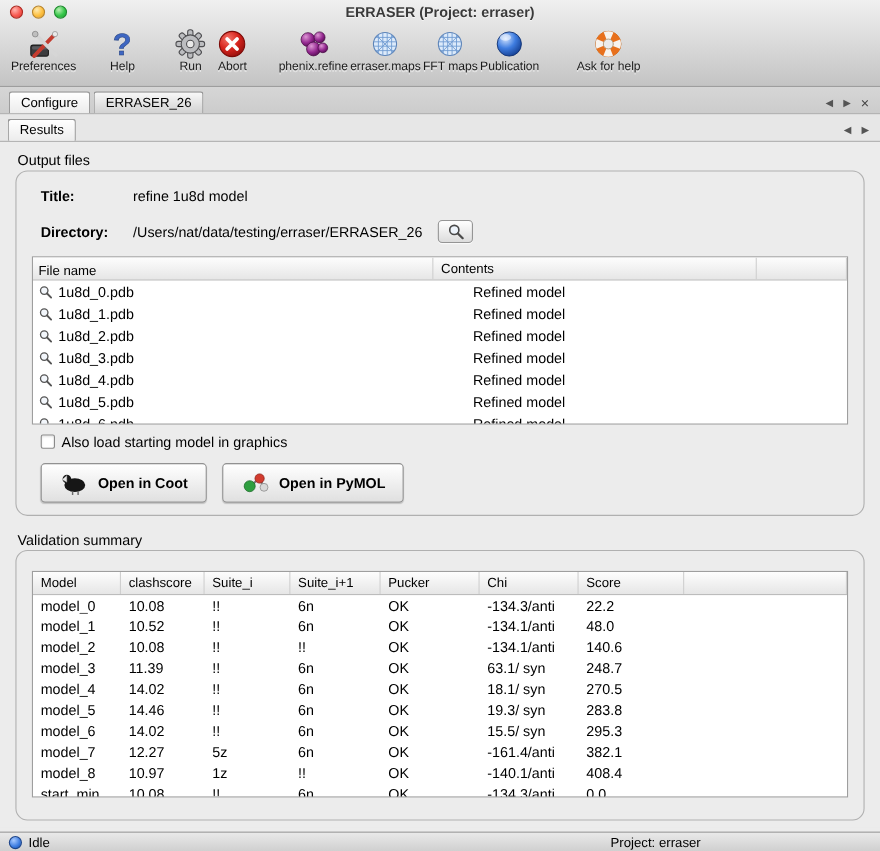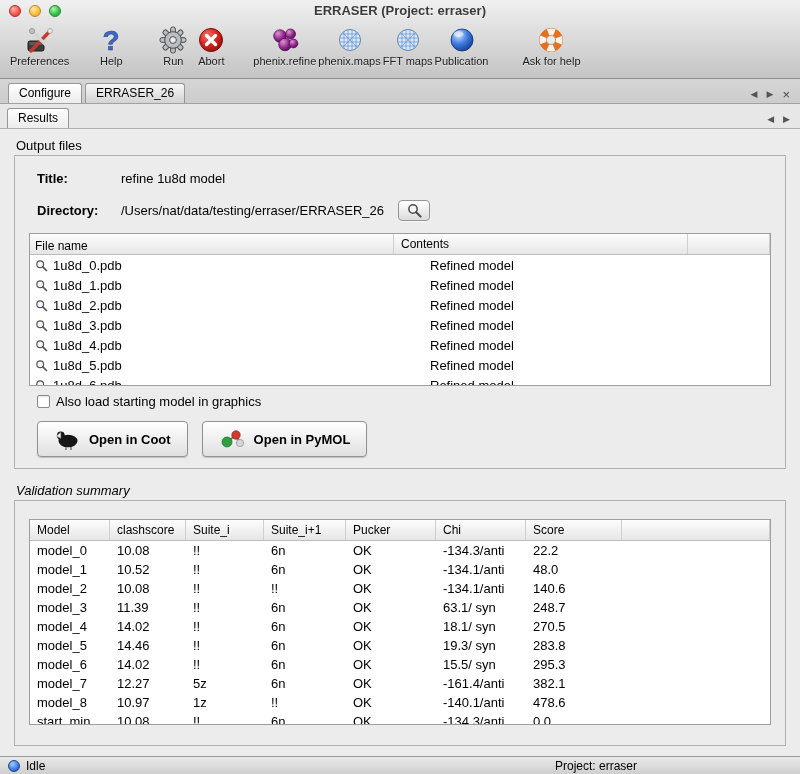--- a/index.html
+++ b/index.html
@@ -46,24 +46,24 @@
     margin-right: 3px; white-space: nowrap;
   }
   .tab.lite   { background: linear-gradient(#ffffff, #ececec); }
   .tab.active { background: linear-gradient(#f8f8f8, #d2d2d2); }
   .tab-nav { margin-left: auto; display: flex; align-items: center; gap: 9px;
              padding: 0 10px 4px 0; color: #555; font-size: 9px; }
   .tab-nav .x { font-size: 13px; line-height: 9px; color: #444; }
   
   .content { position: absolute; top: 130px; bottom: 22px; left: 0; right: 0; background: #ececec; }
   .group-label { margin: 8px 0 2px 16px; font-size: 13px; color: #000; }
-  .groupbox { margin: 0 14px; border: 1px solid #b0b0b0; border-radius: 0; background: #ececec; }
+  .groupbox { margin: 0 14px; border: 1px solid #b0b0b0; border-radius: 11px; background: #ececec; }
   .box-out { height: 314px; padding: 13px 14px 0 14px; }
   .box-val { height: 246px; padding: 18px 14px 0 14px; margin-top: 0; }
-  .vlabel { margin-top: 14px; font-style: italic; }
+  .vlabel { margin-top: 14px; }
   .form-row { display: flex; align-items: center; margin: 0 0 12px 8px; height: 18px; }
   .form-row.dir { height: 22px; }
   .form-label { width: 84px; font-weight: bold; }
   .mag-btn {
     width: 32px; height: 21px; margin-left: 14px;
     border: 1px solid #959595; border-radius: 4px;
     background: linear-gradient(#ffffff, #dcdcdc);
     display: flex; align-items: center; justify-content: center;
     box-shadow: 0 1px 0 rgba(255,255,255,.7);
   }
@@ -202,21 +202,21 @@
               </clipPath>
             </defs>
           <circle cx="15" cy="15" r="10.5" fill="#dceafa" stroke="#5d84b8"></circle>
           <g clip-path="url(#cMapA)" stroke="#6f9bd1" stroke-width="0.8" fill="none">
             <path d="M4 9 H26 M4 13 H26 M4 17 H26 M4 21 H26"></path>
             <path d="M9 4 V26 M13 4 V26 M17 4 V26 M21 4 V26"></path>
             <path d="M4 4 L26 26 M26 4 L4 26"></path>
           </g>
         </svg>
       </span>
-      <span class="tb-label">phenix.maps</span>
+      <span class="tb-label">erraser.maps</span>
     </div>
     <div class="tb-item ml-f">
       <span class="tb-icon">
         <svg width="30" height="30" viewBox="0 0 30 30">
           <defs>
               <clipPath id="cMapB">
                 <circle cx="15" cy="15" r="10.2"></circle>
               </clipPath>
             </defs>
           <circle cx="15" cy="15" r="10.5" fill="#dceafa" stroke="#5d84b8"></circle>
@@ -542,21 +542,21 @@
             <div class="vc w8"></div>
           </div>
 
           <div class="vrow">
             <div class="vc w1">model_8</div>
             <div class="vc w2">10.97</div>
             <div class="vc w3">1z</div>
             <div class="vc w4">!!</div>
             <div class="vc w5">OK</div>
             <div class="vc w6">-140.1/anti</div>
-            <div class="vc w7">478.6</div>
+            <div class="vc w7">408.4</div>
             <div class="vc w8"></div>
           </div>
 
           <div class="vrow">
             <div class="vc w1">start_min</div>
             <div class="vc w2">10.08</div>
             <div class="vc w3">!!</div>
             <div class="vc w4">6n</div>
             <div class="vc w5">OK</div>
             <div class="vc w6">-134.3/anti</div>

